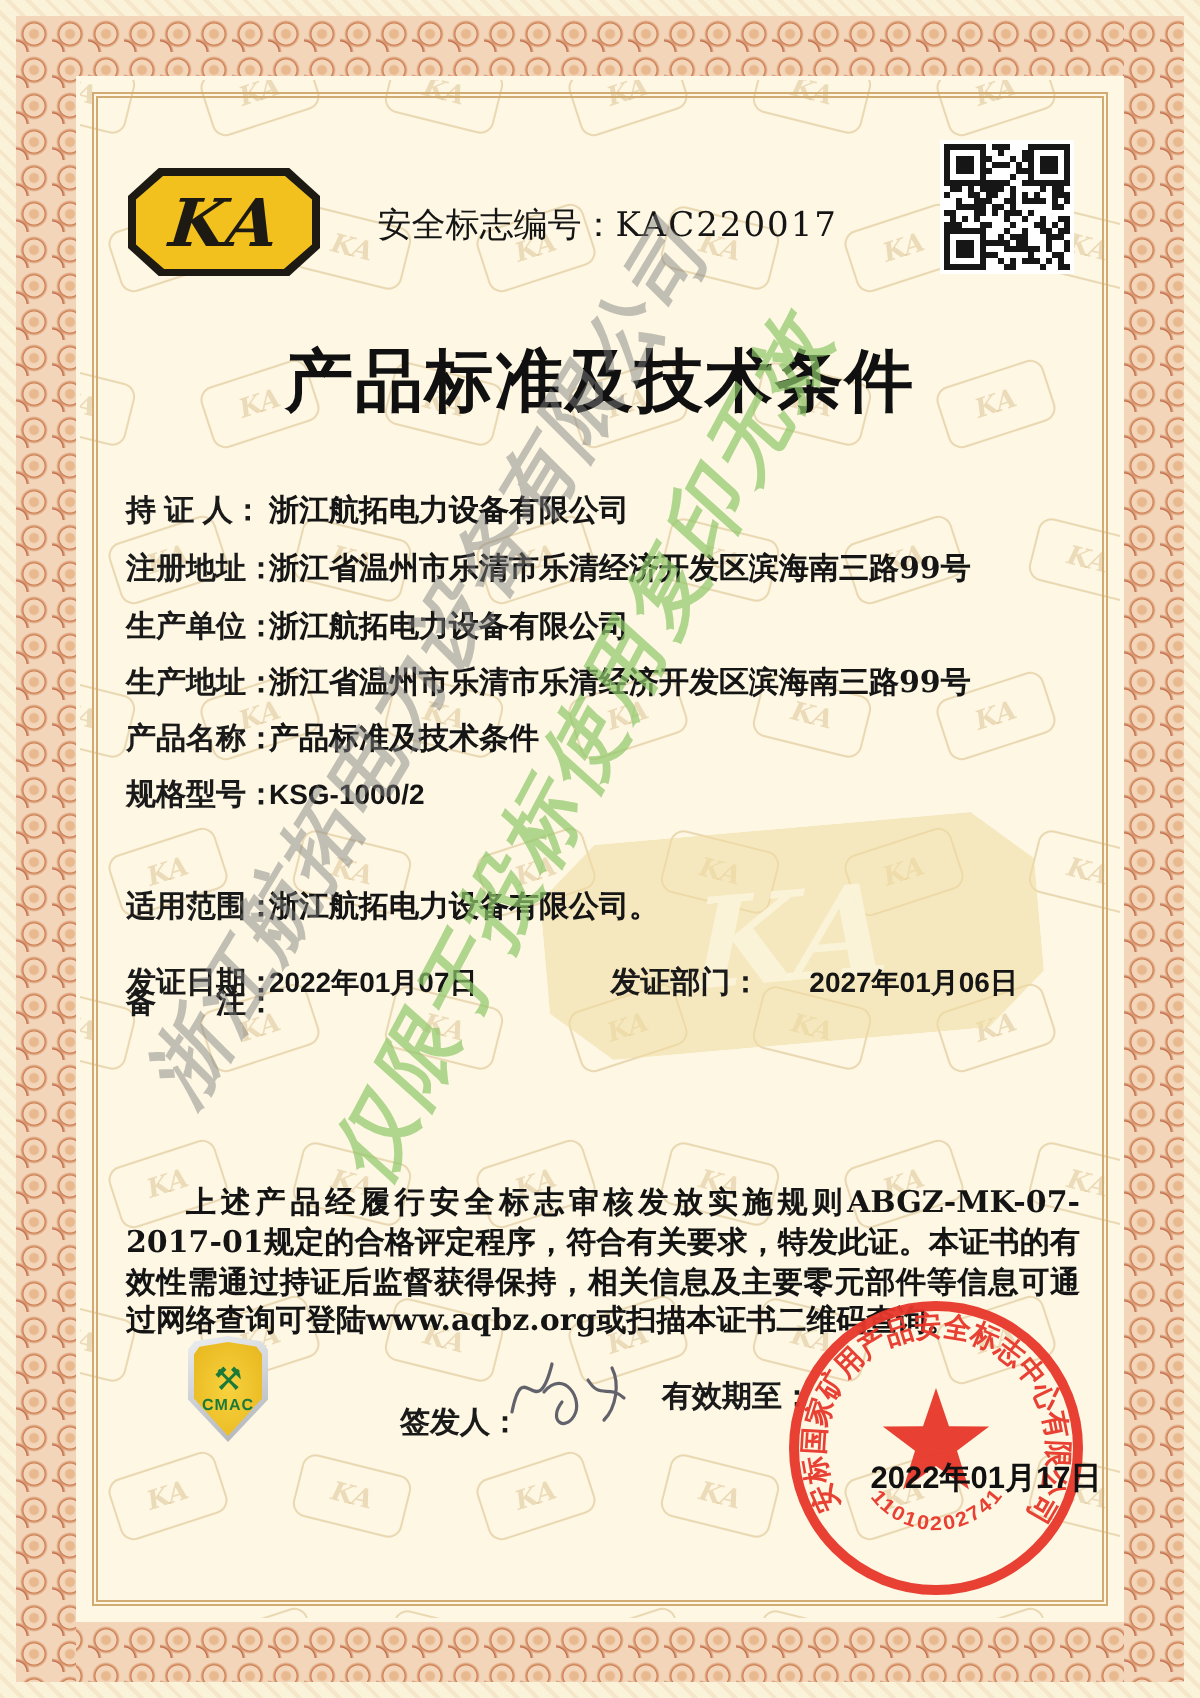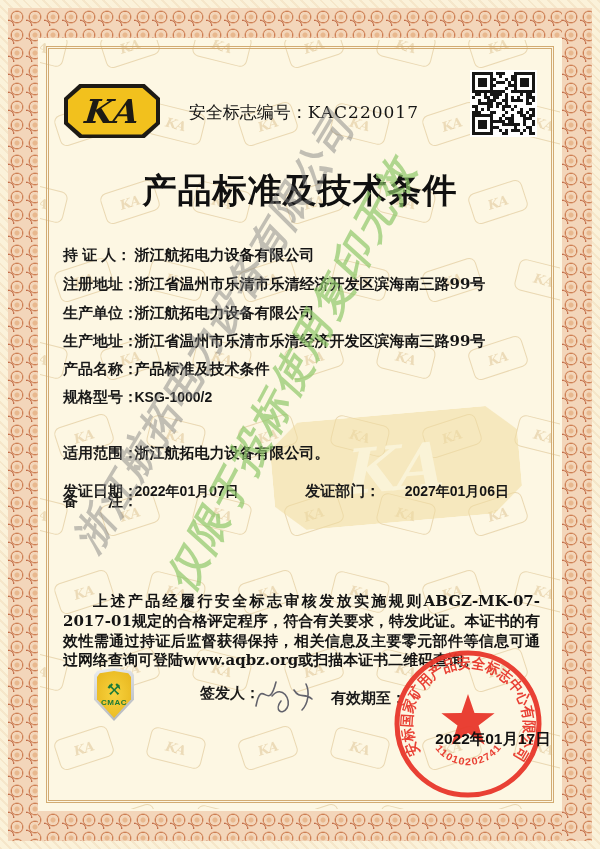--- a/index.html
+++ b/index.html
@@ -654,21 +654,21 @@
 
   <div id="statement" class="abs">上述产品经履行安全标志审核发放实施规则ABGZ-MK-07-2017-01规定的合格评定程序，符合有关要求，特发此证。本证书的有效性需通过持证后监督获得保持，相关信息及主要零元部件等信息可通过网络查询可登陆www.aqbz.org或扫描本证书二维码查询。</div>
 
   <div id="cmac" class="abs">
     <div class="in">
       <span class="pick">⚒</span>
       <span class="cm">CMAC</span>
     </div>
   </div>
 
-  <div class="flab" style="left:200px;top:684px">签发人：</div>
+  <div class="flab" style="left:200px;top:702px">签发人：</div>
   <svg id="signature" class="abs" width="78" height="50" viewBox="0 0 78 50">
     <path d="M10,36 C16,6 22,44 30,12 M26,26 C36,14 46,30 41,38 C36,46 28,40 35,31 M48,20 C54,30 58,22 66,29 M60,14 C64,22 62,34 56,40" fill="none" stroke="#62626c" stroke-width="1.6" stroke-linecap="round"></path>
   </svg>
   <div class="flab" style="left:331px;top:689px">有效期至：</div>
 
   <svg id="seal" class="abs" width="158" height="158" viewBox="0 0 158 158">
     <defs>
       <path id="sealArc" d="M 30.8,108 A 56.2,56.2 0 1 1 127.2,108" fill="none"></path>
       <path id="serialArc" d="M 45,102 A 41,41 0 0 0 113,102" fill="none"></path>
     </defs>

